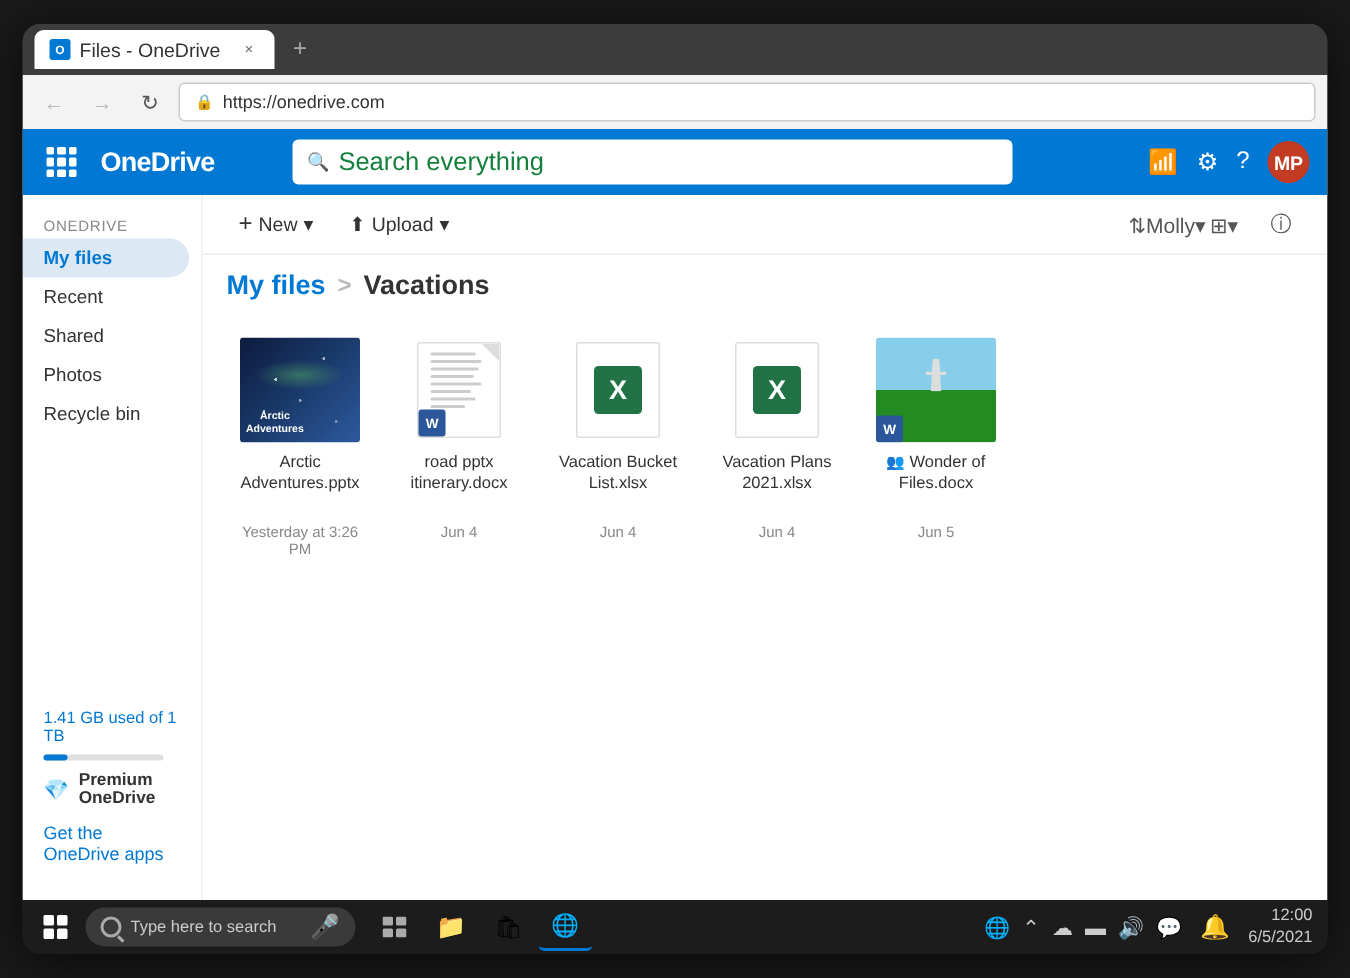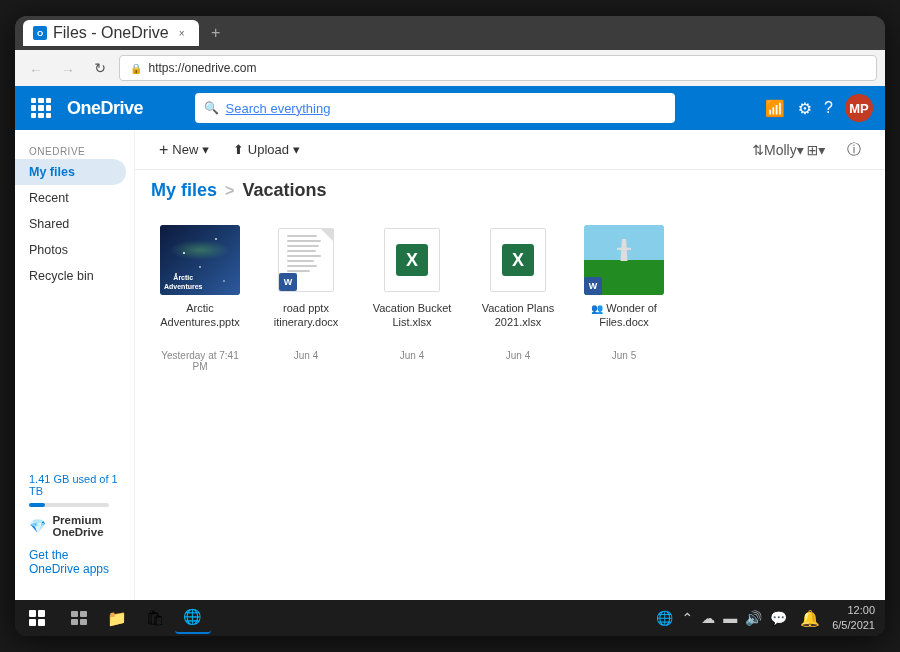--- a/index.html
+++ b/index.html
@@ -65,21 +65,21 @@
       font-size: 8px;
       font-weight: bold;
       flex-shrink: 0;
     }
 
     .tab-title {
       flex: 1;
       white-space: nowrap;
       overflow: hidden;
       text-overflow: ellipsis;
-      font-size: 16px;
+      font-size: 13px;
     }
 
     .tab-close {
       width: 14px;
       height: 14px;
       display: flex;
       align-items: center;
       justify-content: center;
       border-radius: 3px;
       font-size: 10px;
@@ -196,23 +196,22 @@
       padding: 0 10px;
       gap: 6px;
     }
 
     .od-search-icon {
       color: #666;
       font-size: 12px;
     }
 
     .od-search-text {
-      color: #3b82f6;
-      font-size: 13px;
-      text-decoration: underline;
+      color: #15803d;
+      font-size: 17px;
     }
 
     .od-nav-right {
       display: flex;
       align-items: center;
       gap: 12px;
       margin-left: auto;
     }
 
     .od-nav-icon {
@@ -863,21 +862,21 @@
 
           <div class="od-file-item">
             <div class="od-file-thumb">
               <div class="arctic-thumb">
                 <div class="arctic-stars"></div>
                 <div class="arctic-glow"></div>
                 <span class="arctic-title">Arctic<br>Adventures</span>
               </div>
             </div>
             <div class="od-file-name">Arctic Adventures.pptx</div>
-            <div class="od-file-date">Yesterday at 7:41 PM</div>
+            <div class="od-file-date">Yesterday at 3:26 PM</div>
           </div>
 
           <div class="od-file-item">
             <div class="od-file-thumb">
               <div class="file-icon-docx">
                 <div class="file-icon-docx-corner"></div>
                 <div class="file-icon-docx-line" style="width:80%"></div>
                 <div class="file-icon-docx-line" style="width:90%"></div>
                 <div class="file-icon-docx-line" style="width:85%"></div>
                 <div class="file-icon-docx-line" style="width:75%"></div>
@@ -935,20 +934,25 @@
 
   <div class="taskbar">
     <div class="taskbar-start">
       <div class="win-logo">
         <div class="win-logo-pane"></div>
         <div class="win-logo-pane"></div>
         <div class="win-logo-pane"></div>
         <div class="win-logo-pane"></div>
       </div>
     </div>
+    <div class="taskbar-search">
+      <div class="taskbar-search-icon"></div>
+      <span class="taskbar-search-text">Type here to search</span>
+      <span style="margin-left:auto; color:#aaa; font-size:16px;">🎤</span>
+    </div>
     <div class="taskbar-pinned">
       <div class="taskbar-app-btn" title="Task View">
         <svg width="16" height="14" viewBox="0 0 16 14" fill="none">
           <rect x="0" y="0" width="7" height="6" rx="1" fill="#aaa"></rect>
           <rect x="9" y="0" width="7" height="6" rx="1" fill="#aaa"></rect>
           <rect x="0" y="8" width="7" height="6" rx="1" fill="#aaa"></rect>
           <rect x="9" y="8" width="7" height="6" rx="1" fill="#aaa"></rect>
         </svg>
       </div>
       <div class="taskbar-app-btn" title="File Explorer">

